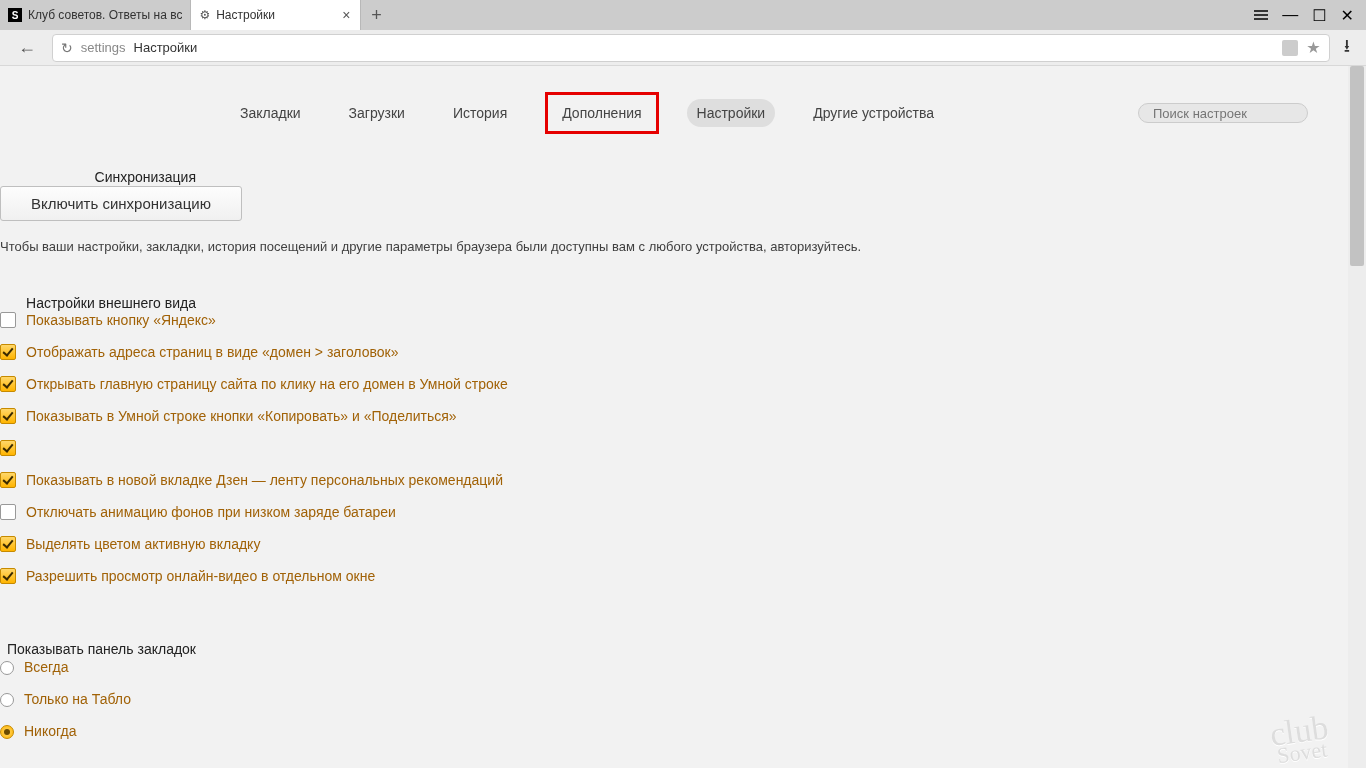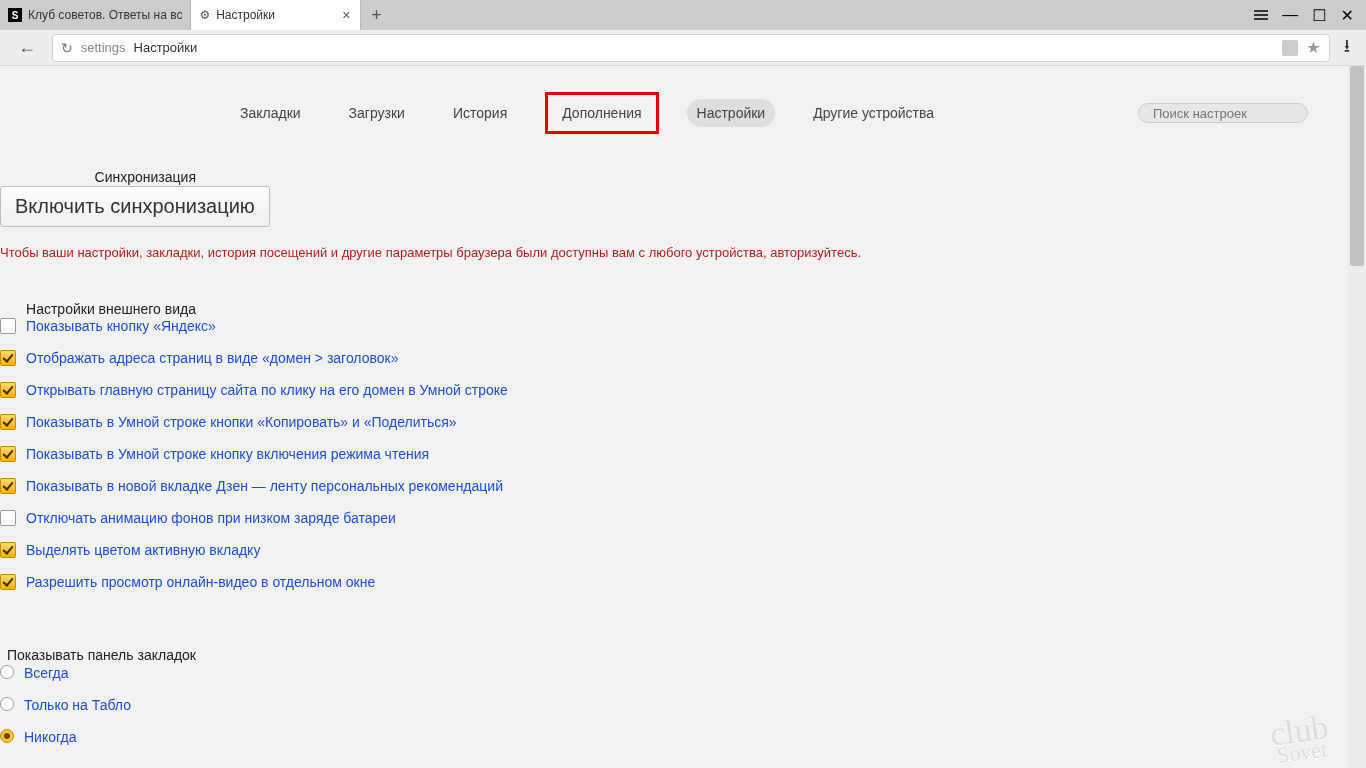--- a/index.html
+++ b/index.html
@@ -37,24 +37,24 @@
   .nav-tabs .ntab { cursor:pointer; padding:6px 10px; border-radius: 14px; text-align: right;}
   .nav-tabs .ntab.highlight { border: 3px solid #e50000; border-radius:0; padding: 10px 14px; margin: -6px 0;}
   .nav-tabs .ntab.selected { background:#dedede; }
   .search-settings { margin-left:auto; margin-right:40px;}
   .search-settings input { width: 170px; height:20px; border:1px solid #ccc; border-radius: 13px; padding: 0 14px; font-size:13px; color:#a21caf; background:#e7e7e7; outline:none;}
   
   .section { display:flex; padding: 40px 40px 0 0; flex-direction: column; }
   .section .label { width: 214px; text-align:right; padding-right: 18px; font-size: 14px; color:#222; line-height:1.3;}
   .section .content { flex:1; font-size:14px; color:#333;}
   
-  .btn { display:inline-block; padding: 8px 14px; border:1px solid #bfbfbf; border-radius:3px; background: linear-gradient(#fdfdfd,#f0f0f0); font-size:20px; cursor:pointer;}
-  .hint { margin-top:18px; font-size:13px; color:#b91c1c;}
+  .btn { display:inline-block; padding: 8px 30px; border:1px solid #bfbfbf; border-radius:3px; background: linear-gradient(#fdfdfd,#f0f0f0); font-size:15px; cursor:pointer;}
+  .hint { margin-top:18px; font-size:13px; color:#404040;}
   
-  .chk-row, .radio-row { display:flex; align-items:flex-start; gap:10px; margin-bottom: 16px; font-size:14px; color:#1d4ed8;}
+  .chk-row, .radio-row { display:flex; align-items:flex-end; gap:10px; margin-bottom: 16px; font-size:14px; color:#a16207;}
   .chk { width:16px; height:16px; border:1px solid #999; border-radius:2px; position:relative; background:#fff;}
   .chk.checked { background: linear-gradient(#ffd76a,#ffb400); border-color:#c68a00;}
   .chk.checked::after { content:""; position:absolute; left:2px; top:3px; width:8px; height:4px; border-left:2px solid #3a2a00; border-bottom:2px solid #3a2a00; transform: rotate(-50deg);}
   
   .radio { width:14px; height:14px; border:1px solid #999; border-radius:50%; background:#fff; position:relative;}
   .radio.checked { border-color:#c68a00; background: radial-gradient(#ffd76a,#ffb400);}
   .radio.checked::after { content:""; position:absolute; left:3px; top:3px; width:6px; height:6px; border-radius:50%; background:#6a4a00;}
   
   .watermark { position:absolute; right:18px; bottom:6px; font-family: 'Brush Script MT', cursive; font-size:34px; color:#ddd; text-shadow: 0 1px 0 #fff; transform: rotate(-8deg); pointer-events:none; line-height:0.8; text-align:center;}
   .watermark small{ display:block; font-size:22px;}
@@ -139,21 +139,20 @@
         <label class="chk-row">
           <span class="chk checked"></span>
           <span>Открывать главную страницу сайта по клику на его домен в Умной строке</span>
         </label>
         <label class="chk-row">
           <span class="chk checked"></span>
           <span>Показывать в Умной строке кнопки «Копировать» и «Поделиться»</span>
         </label>
         <label class="chk-row">
           <span class="chk checked"></span>
-          <span>Показывать в Умной строке кнопку включения режима чтения</span>
         </label>
         <label class="chk-row">
           <span class="chk checked"></span>
           <span>Показывать в новой вкладке Дзен — ленту персональных рекомендаций</span>
         </label>
         <label class="chk-row">
           <span class="chk"></span>
           <span>Отключать анимацию фонов при низком заряде батареи</span>
         </label>
         <label class="chk-row">

